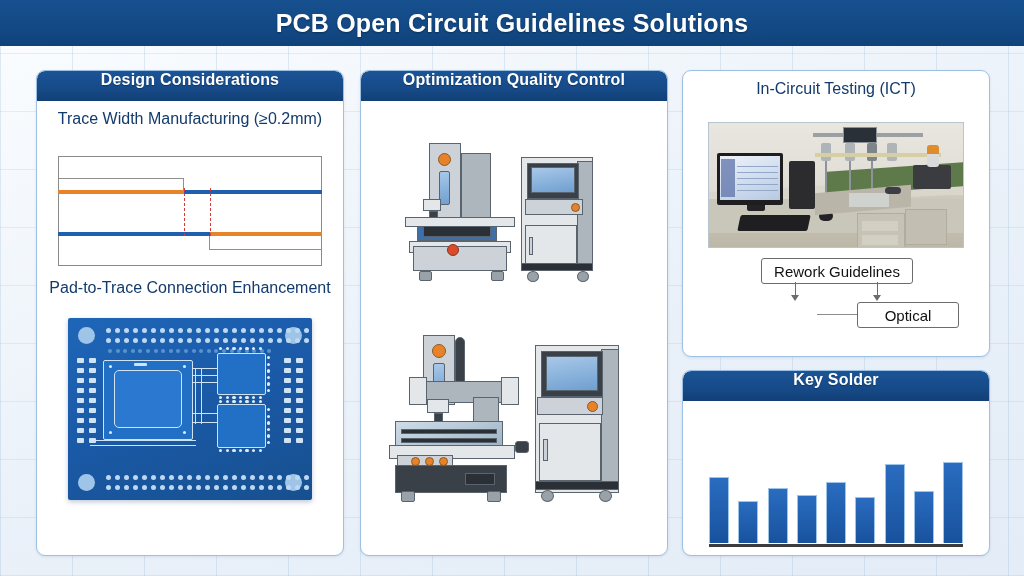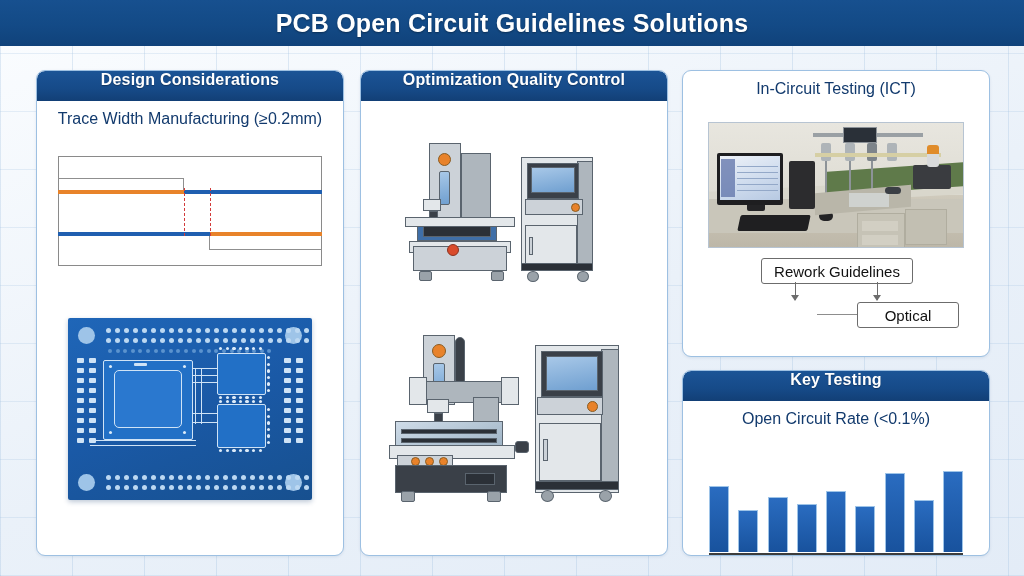--- a/index.html
+++ b/index.html
@@ -161,20 +161,21 @@
         <div class="b-line" style="left:0;top:76px;width:152px;"></div>
         <div class="o-line" style="left:152px;top:76px;width:112px;"></div>
 
         <div class="g-vline" style="left:151px;top:80px;height:14px;"></div>
         <div class="g-line" style="left:151px;top:93px;width:113px;"></div>
 
         <div class="r-dash" style="left:126px;top:32px;height:48px;"></div>
         <div class="r-dash" style="left:152px;top:32px;height:48px;"></div>
       </div>
 
+      <div class="sub" style="position:absolute;top:160px;left:0;width:100%;">Pad-to-Trace Connection Enhancement</div>
 
       <div class="pcb">
         <div class="hole" style="left:10px;top:9px;"></div>
         <div class="hole" style="right:10px;top:9px;"></div>
         <div class="hole" style="left:10px;bottom:9px;"></div>
         <div class="hole" style="right:10px;bottom:9px;"></div>
 
         <div class="padrow" style="left:38px;top:10px;">
             <div class="pad"></div>
             <div class="pad"></div>
@@ -535,24 +536,23 @@
         <div class="hconn" style="left:120px;top:56px;width:40px;"></div>
         <div class="fbox" style="left:160px;top:44px;width:100px;height:24px;">
           <span>Optical</span>
         </div>
       </div>
     </div>
   </div>
 
   <div class="panel" id="p-metrics">
     <div class="panel-head">
-      <span>Key Testing</span>
+      <span>Key Solder</span>
     </div>
     <div class="panel-body">
-      <div class="sub">Open Circuit Rate (&lt;0.1%)</div>
       <div class="chart">
         <div class="bars" id="bars">
             <div class="bar" style="height: 66.24px;"></div>
             <div class="bar" style="height: 42.32px;"></div>
             <div class="bar" style="height: 55.2px;"></div>
             <div class="bar" style="height: 47.84px;"></div>
             <div class="bar" style="height: 60.72px;"></div>
             <div class="bar" style="height: 46px;"></div>
             <div class="bar" style="height: 79.12px;"></div>
             <div class="bar" style="height: 51.52px;"></div>

